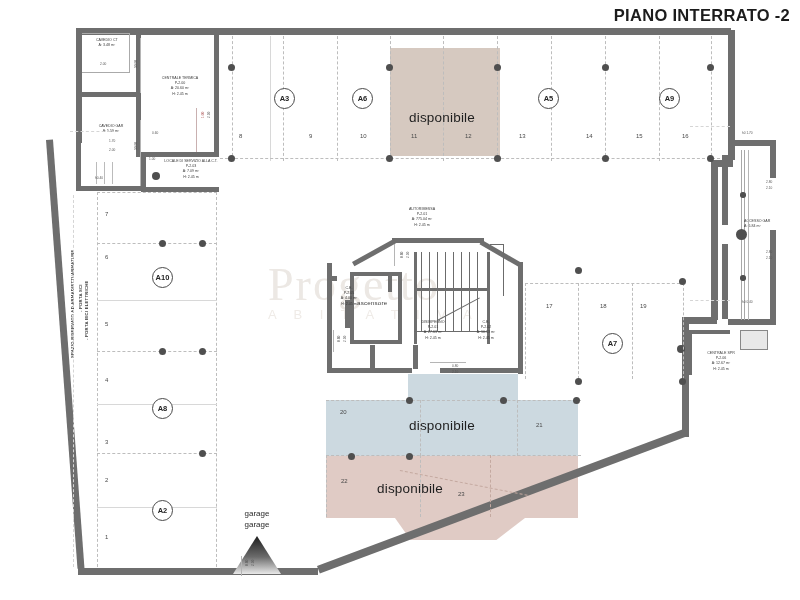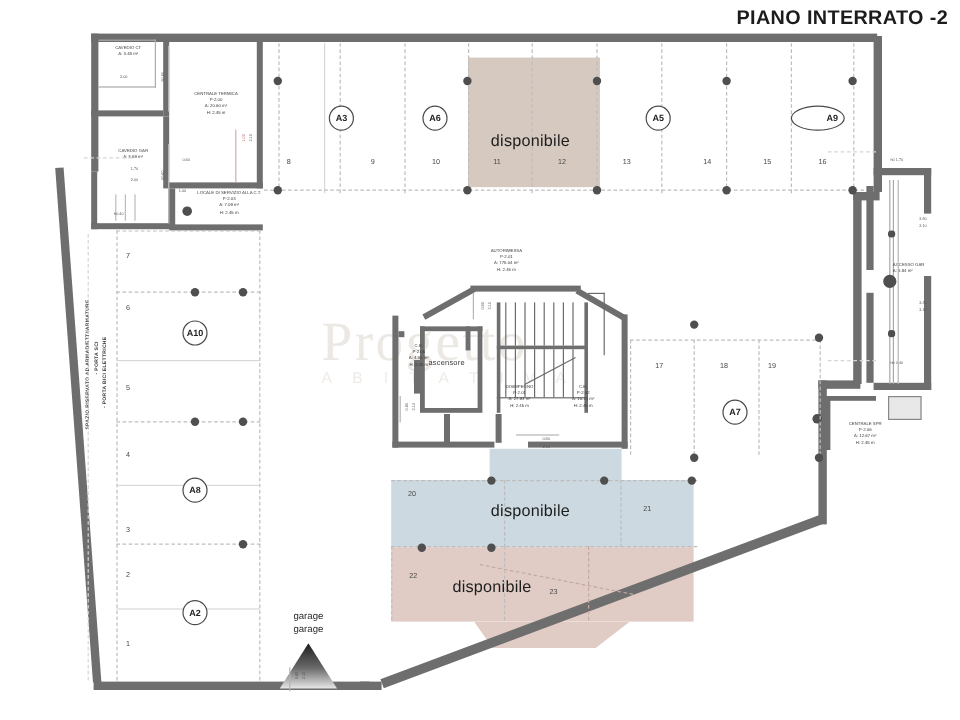--- a/index.html
+++ b/index.html
@@ -249,21 +249,21 @@
 
   <div class="badge" style="left:274px;top:88px;">
     <span>A3</span>
     </div>
   <div class="badge" style="left:352px;top:88px;">
     <span>A6</span>
     </div>
   <div class="badge" style="left:538px;top:88px;">
     <span>A5</span>
     </div>
-  <div class="badge" style="left:659px;top:88px;padding-left:24px;">
+  <div class="badge" style="left:659px;top:88px;">
     <span>A9</span>
     </div>
   <div class="badge" style="left:152px;top:267px;">
     <span>A10</span>
     </div>
   <div class="badge" style="left:152px;top:398px;">
     <span>A8</span>
     </div>
   <div class="badge" style="left:152px;top:500px;">
     <span>A2</span>

